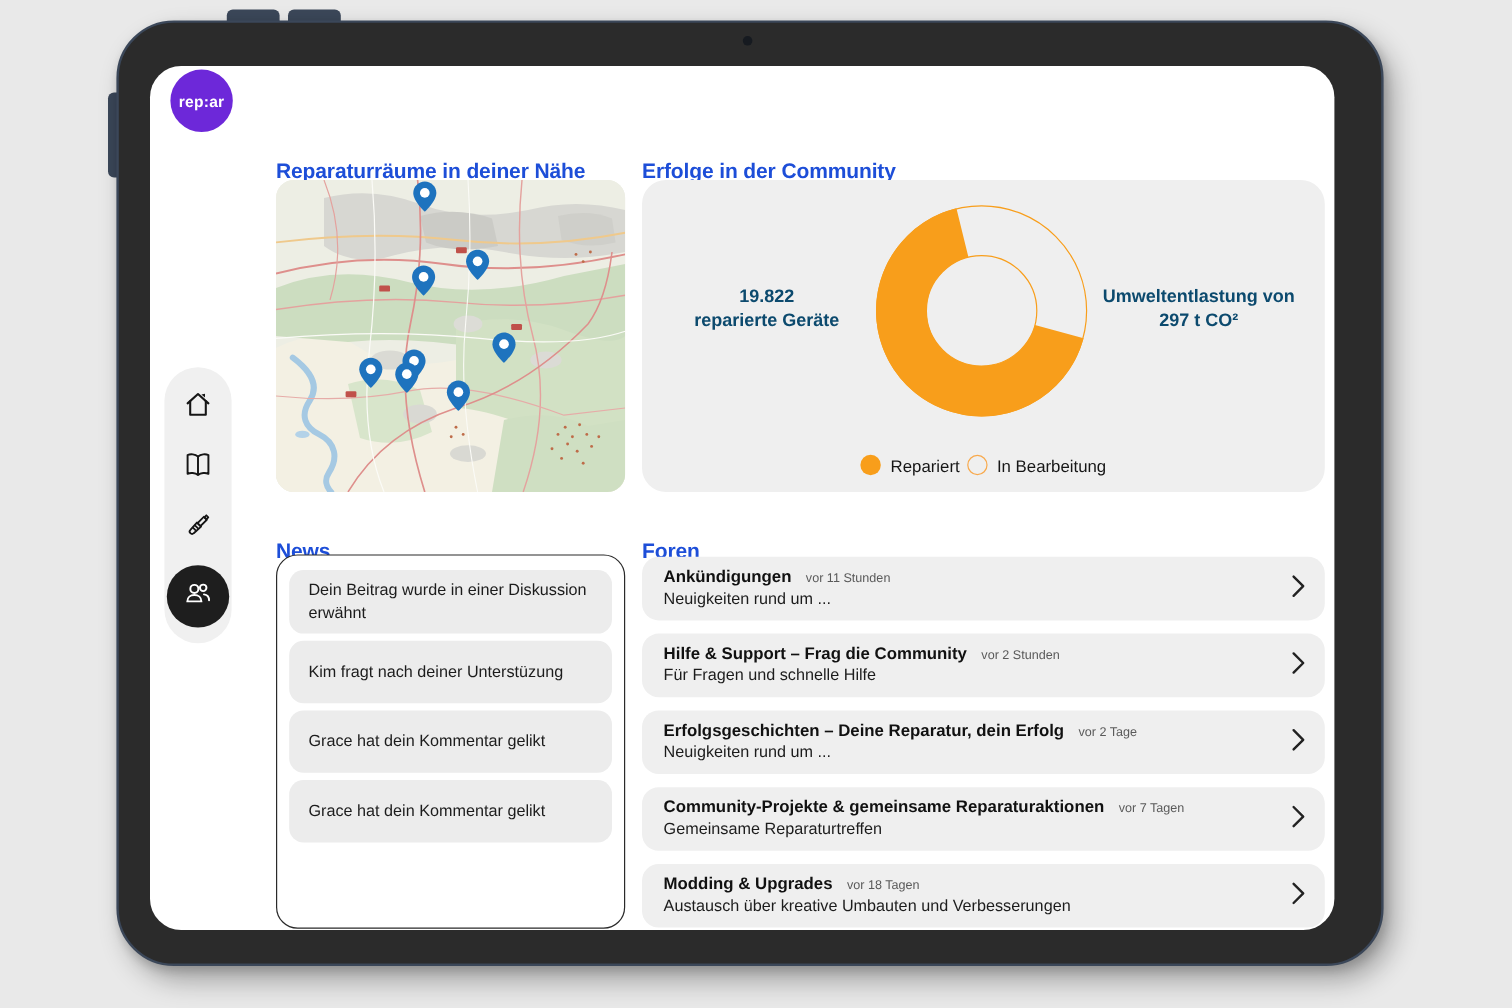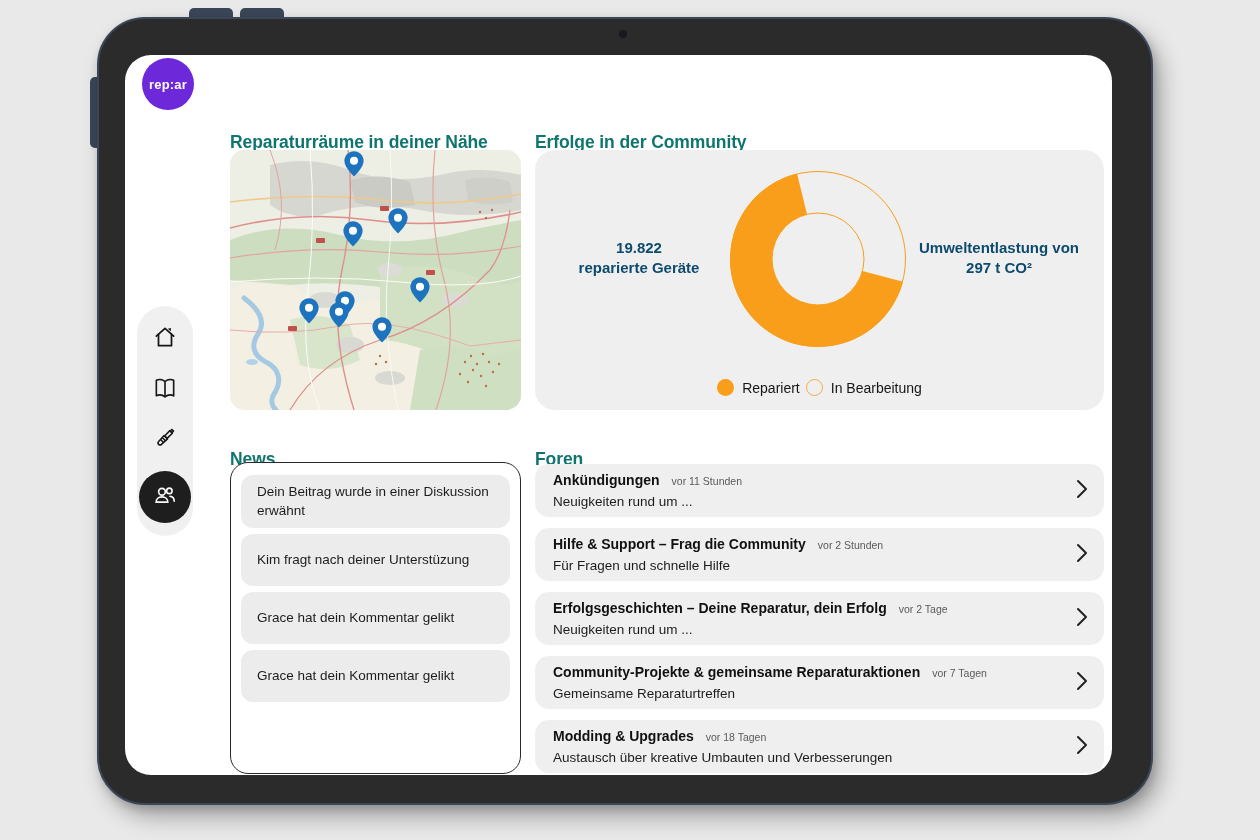--- a/index.html
+++ b/index.html
@@ -34,21 +34,21 @@
   
   .sidebar{
     position:absolute;left:12px;top:251px;width:56px;height:230px;
     background:#F0F0F0;border-radius:28px;
     display:flex;flex-direction:column;align-items:center;justify-content:space-around;
     padding:8px 0;box-sizing:border-box;
   }
   .nav-item{width:40px;height:40px;display:flex;align-items:center;justify-content:center;border-radius:50%;cursor:pointer;}
   .nav-item.selected{width:52px;height:52px;background:#1E1E1E;}
   
-  .sec-h{position:absolute;font-size:17.5px;font-weight:700;letter-spacing:-.1px;color:#0f766e;}
+  .sec-h{position:absolute;font-size:17.5px;font-weight:700;letter-spacing:-.1px;color:#1d4ed8;}
   .h-map{left:105px;top:62px;}
   .h-stats{left:410px;top:62px;}
   .h-news{left:105px;top:379px;}
   .h-forums{left:410px;top:379px;}
   
   .map-card{
     position:absolute;left:105px;top:95px;width:291px;height:260px;
     border-radius:15px;overflow:hidden;background:#EDEEE4;
   }
   .map-svg{position:absolute;inset:0;width:100%;height:100%;}
@@ -77,21 +77,21 @@
   .news-item{
     background:#ECECEC;border-radius:12px;padding:8px 16px;box-sizing:border-box;
     font-size:13.5px;line-height:1.38;color:#1C1C1C;min-height:52px;
     display:flex;align-items:center;cursor:pointer;
   }
   .news-item span{display:block;max-width:232px;}
   
   .forums{position:absolute;left:410px;top:409px;width:569px;display:flex;flex-direction:column;gap:11px;}
   .forum-row{
     position:relative;background:#EFEFEF;border-radius:14px;height:53px;box-sizing:border-box;
-    padding:8px 44px 8px 18px;display:flex;flex-direction:column;justify-content:space-between;cursor:pointer;
+    padding:8px 44px 8px 18px;display:flex;flex-direction:column;justify-content:flex-start;cursor:pointer;
   }
   .forum-top{display:flex;align-items:baseline;gap:12px;}
   .forum-title{font-size:14px;font-weight:700;color:#111;white-space:nowrap;}
   .forum-time{font-size:10.5px;color:#5A5A5A;white-space:nowrap;}
   .forum-sub{font-size:13.5px;color:#1C1C1C;margin-top:3px;}
   .chevron{position:absolute;right:16px;top:50%;transform:translateY(-50%);}
 </style>
 </head>
 <body>
 

